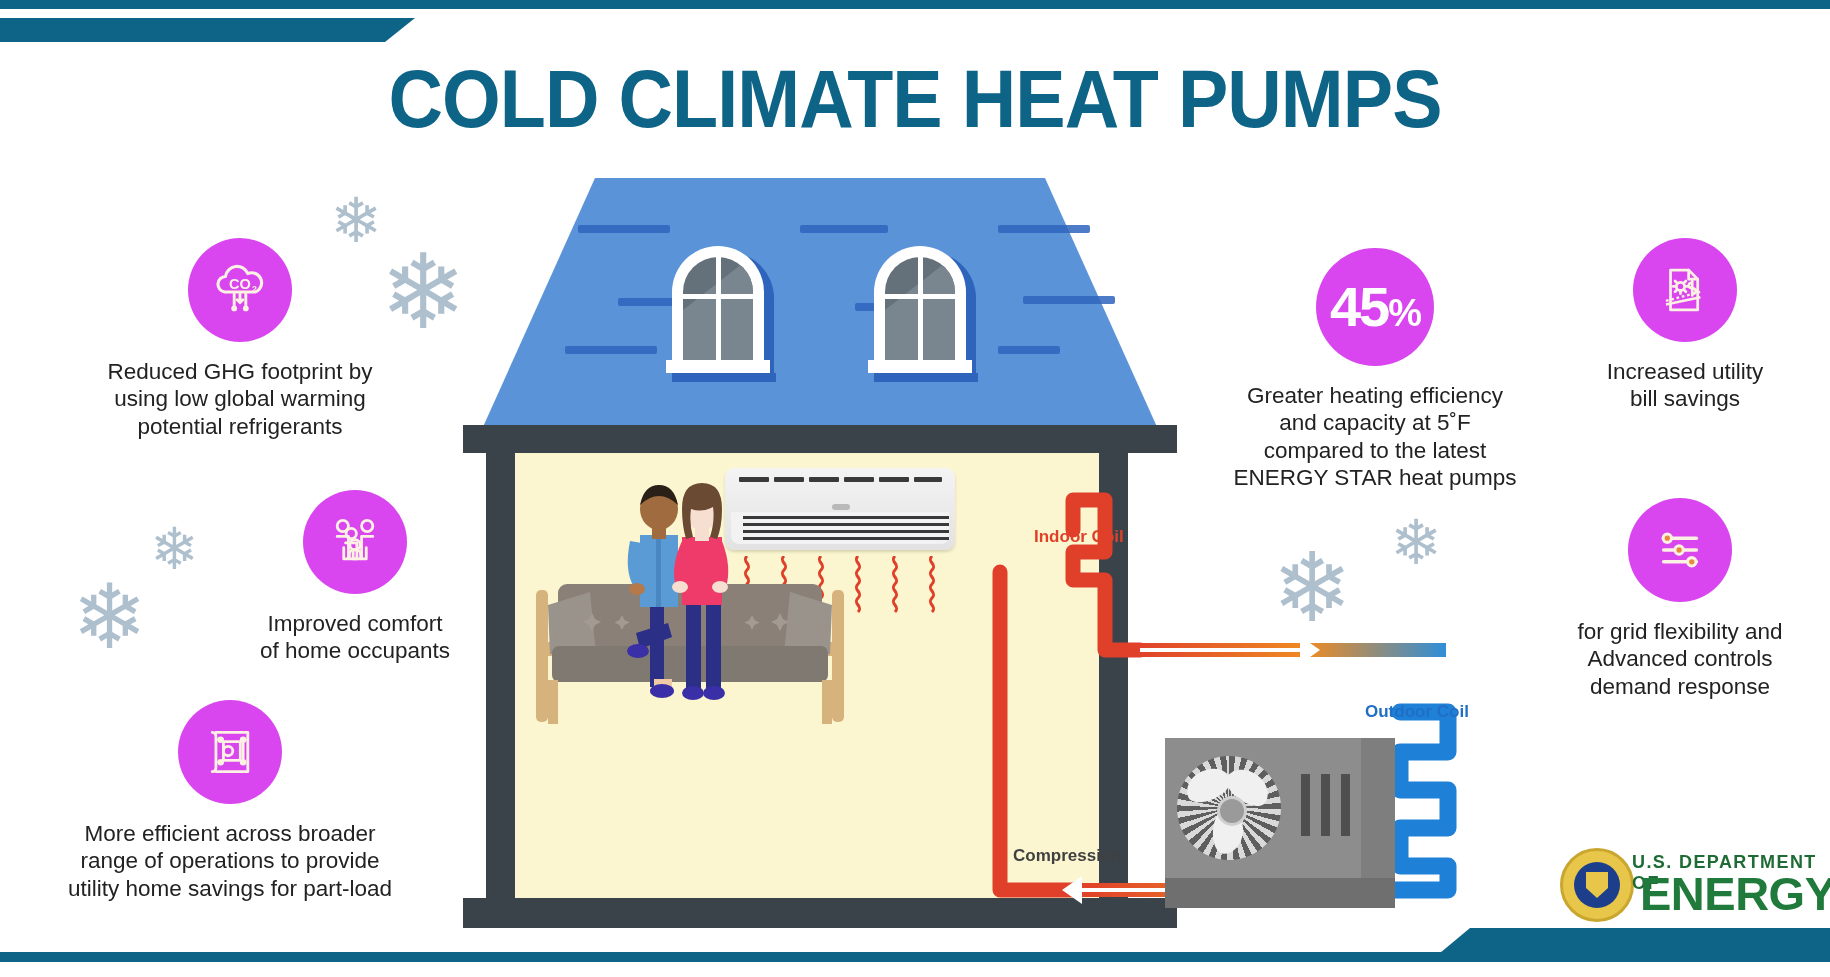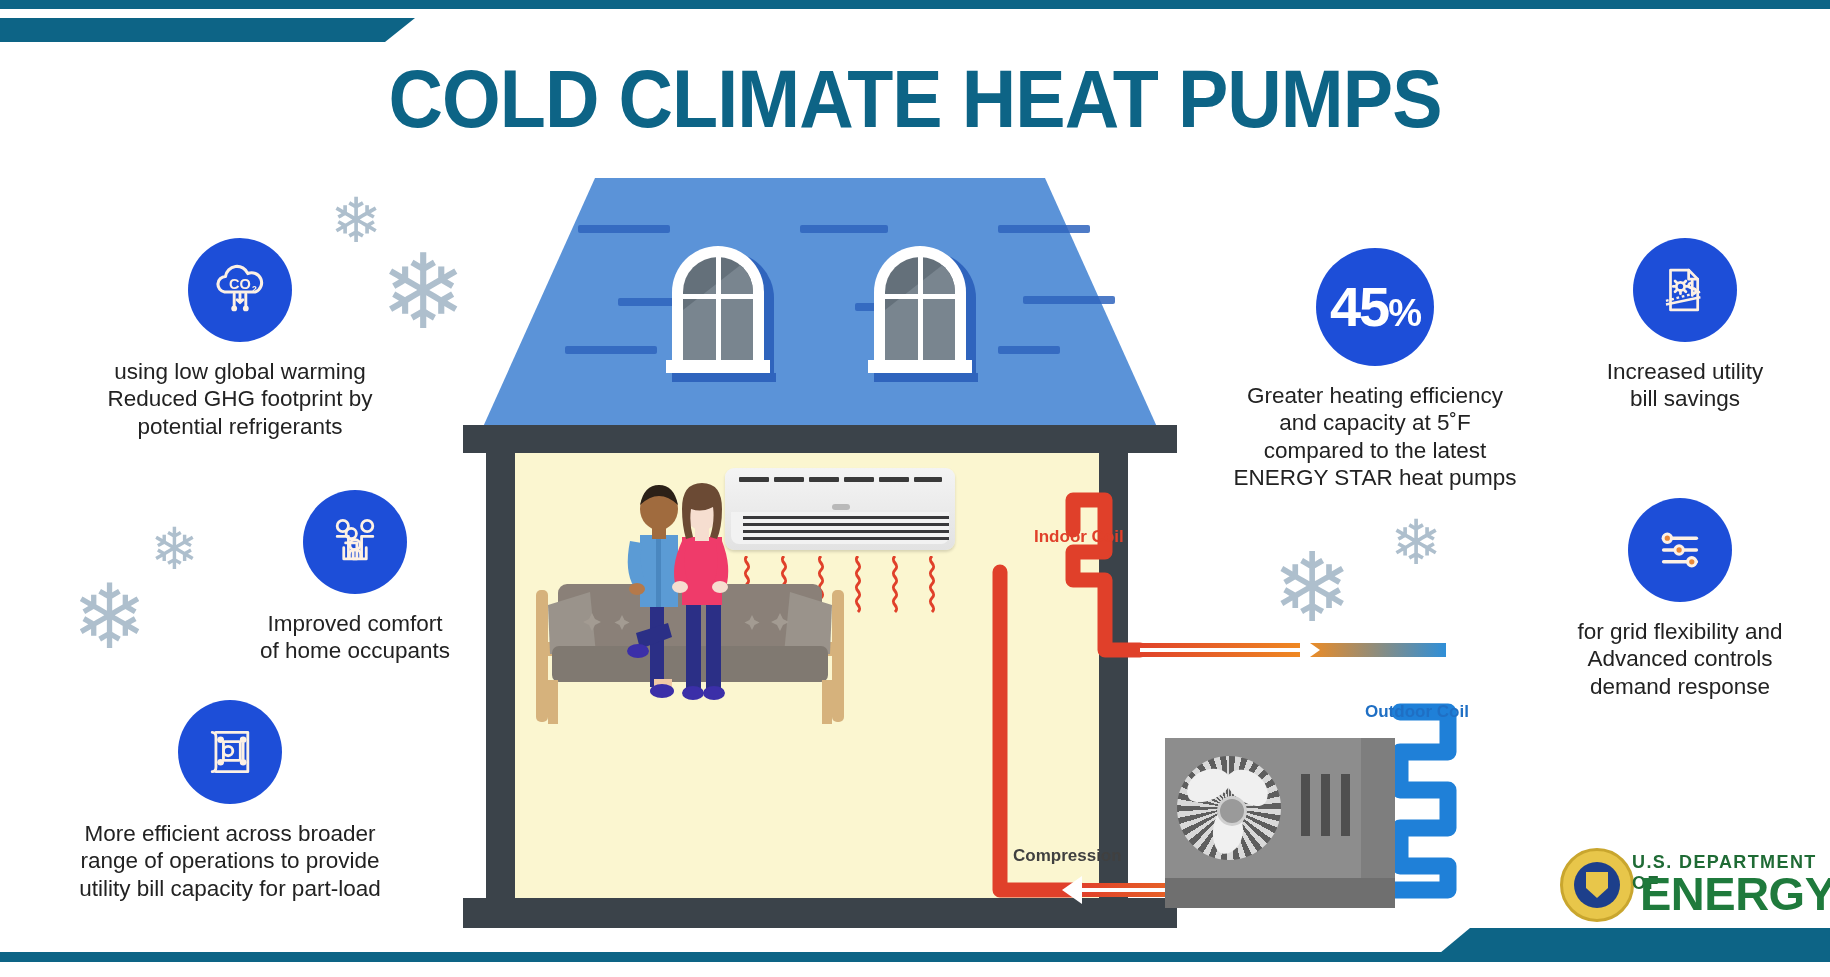--- a/index.html
+++ b/index.html
@@ -16,21 +16,21 @@
       clip-path:polygon(30px 0,390px 0,390px 100%,0 100%);}
 
   
   #page-title{position:absolute;left:0;top:52px;width:1830px;text-align:center;
       font-size:82px;font-weight:700;letter-spacing:-1px;color:#0d6486;
       font-family:"Liberation Sans Narrow","Liberation Sans",sans-serif;
       transform:scaleX(.92);transform-origin:50% 50%;white-space:nowrap;}
 
   
   .feature{position:absolute;text-align:center;}
-  .circle{width:104px;height:104px;border-radius:50%;background:#1d4ed8;
+  .circle{width:104px;height:104px;border-radius:50%;background:#d946ef;
       margin:0 auto;position:relative;display:flex;align-items:center;justify-content:center;}
   .circle.big{width:118px;height:118px;}
   .pct{font-size:56px;font-weight:700;color:#ffffff;letter-spacing:-2px;line-height:1;}
   .pct .sm{font-size:38px;}
   .cap{margin-top:16px;font-size:22.5px;line-height:1.22;color:#222222;}
 
   
   .snow{position:absolute;color:#aebfcd;line-height:1;user-select:none;}
 
   
@@ -117,22 +117,22 @@
       <path d="M16 34a8 8 0 0 1 1-15.9A12 12 0 0 1 40 15a9 9 0 0 1 8 19H16z" fill="none" stroke="#fdf1e4" stroke-width="3.2" stroke-linejoin="round"></path>
       <text x="32" y="31" font-size="15" font-weight="700" fill="#fdf1e4" text-anchor="middle" font-family="Liberation Sans,sans-serif">CO</text>
       <text x="47" y="34" font-size="9" font-weight="700" fill="#fdf1e4" text-anchor="middle" font-family="Liberation Sans,sans-serif">2</text>
       <path d="M26 36v12M38 36v12" stroke="#fdf1e4" stroke-width="3" stroke-linecap="round"></path>
       <circle cx="26" cy="51" r="3" fill="#fdf1e4"></circle>
         <circle cx="38" cy="51" r="3" fill="#fdf1e4"></circle>
       <path d="M32 36v9l-3-3M32 45l3-3" stroke="#fdf1e4" stroke-width="3" fill="none" stroke-linecap="round" stroke-linejoin="round"></path>
     </svg>
   </div>
   <div class="cap">
+    <div>Reduced GHG footprint by</div>
     <div>using low global warming</div>
-    <div>Reduced GHG footprint by</div>
     <div>potential refrigerants</div>
   </div>
 </div>
 
 <div class="feature" style="left:205px;top:490px;width:300px;">
   <div class="circle">
     <svg width="60" height="60" viewBox="0 0 64 64">
       <g fill="none" stroke="#fdf1e4" stroke-width="3" stroke-linejoin="round" stroke-linecap="round">
         <circle cx="19" cy="15" r="6"></circle>
           <circle cx="45" cy="15" r="6"></circle>
@@ -164,21 +164,21 @@
         <circle cx="22" cy="19" r="2"></circle>
           <circle cx="46" cy="19" r="2"></circle>
         <circle cx="22" cy="43" r="2"></circle>
           <circle cx="46" cy="43" r="2"></circle>
       </g>
     </svg>
   </div>
   <div class="cap">
     <div>More efficient across broader</div>
     <div>range of operations to provide</div>
-    <div>utility bill capacity for part-load</div>
+    <div>utility home savings for part-load</div>
   </div>
 </div>
 
 <div class="feature" style="left:1215px;top:248px;width:320px;">
   <div class="circle big">
     <span class="pct"><span>45</span><span class="sm">%</span></span>
   </div>
   <div class="cap">
     <div>Greater heating efficiency</div>
     <div>and capacity at 5˚F</div>

